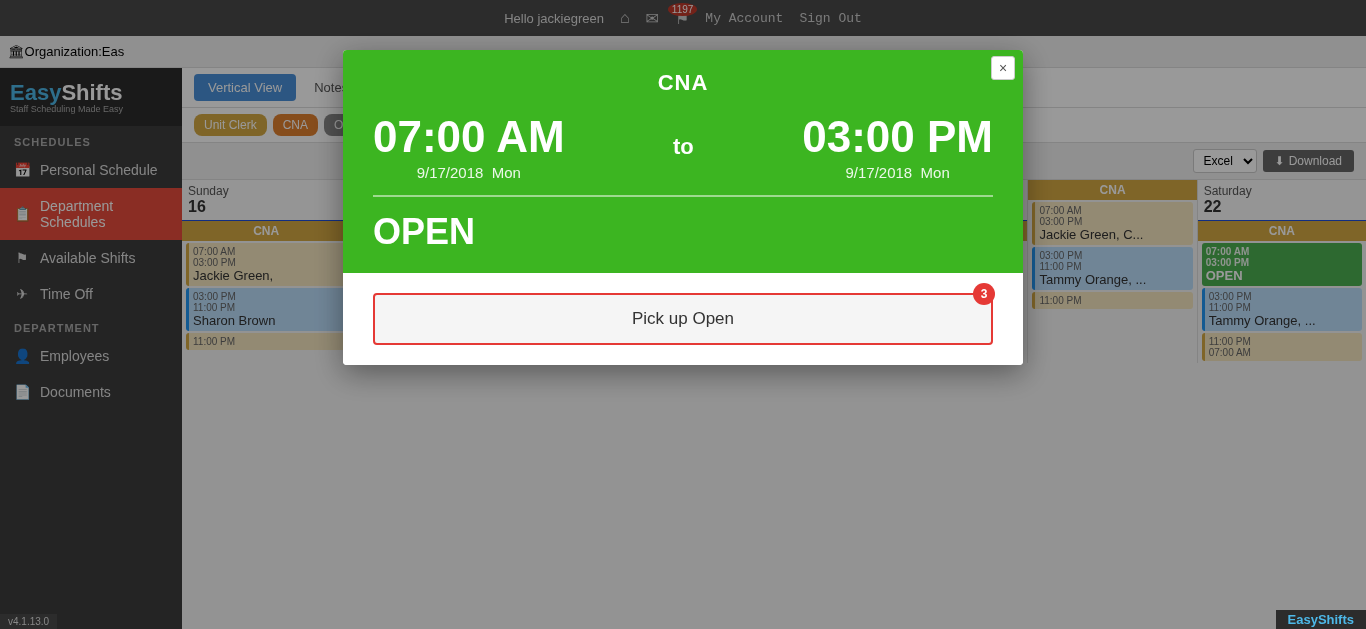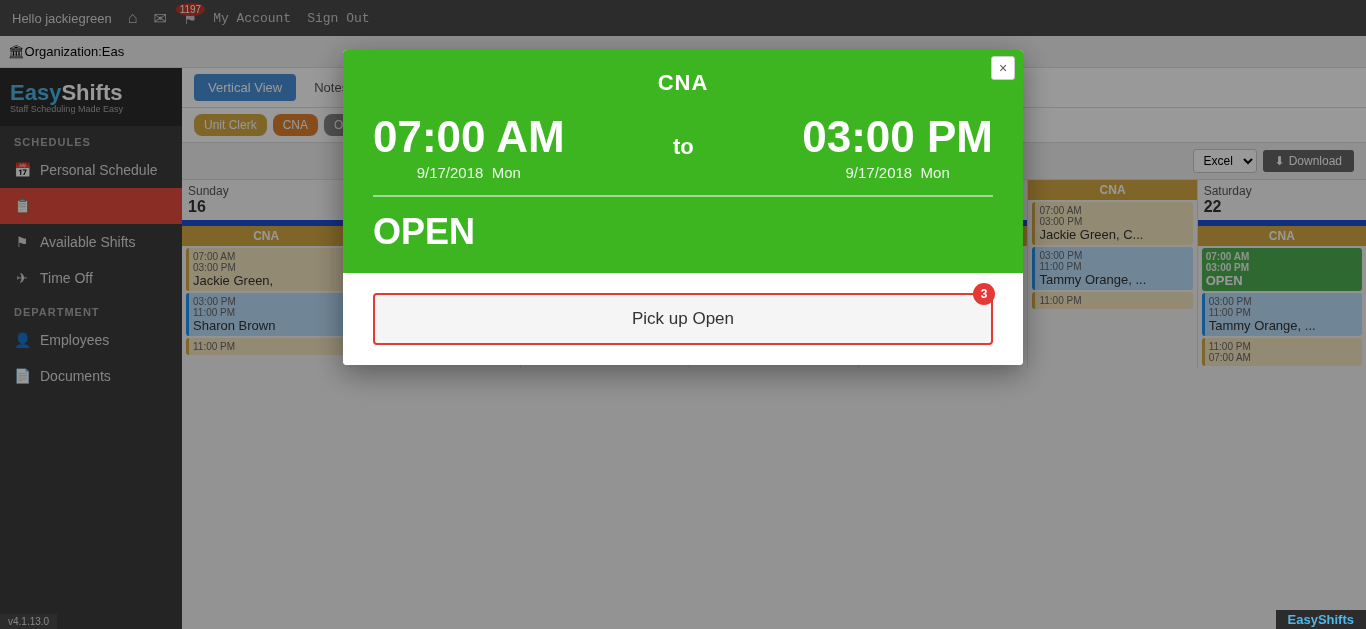--- a/index.html
+++ b/index.html
@@ -4,21 +4,21 @@
   <style>
     * { box-sizing: border-box; margin: 0; padding: 0; }
     body { font-family: Arial, sans-serif; background: #e8e8e8; display: flex; flex-direction: column; height: 629px; overflow: hidden; }
 
     
     .topbar {
       background: #4a4a4a;
       color: #ccc;
       display: flex;
       align-items: center;
-      justify-content: flex-start;
+      justify-content: center;
       padding: 0 12px;
       height: 36px;
       font-size: 13px;
       gap: 16px;
       flex-shrink: 0;
     }
     .topbar-hello { color: #ddd; }
     .topbar-icon { color: #ccc; cursor: pointer; font-size: 16px; position: relative; }
     .topbar-badge {
       background: #c0392b;
@@ -169,21 +169,21 @@
       cursor: pointer;
       display: flex;
       align-items: center;
       gap: 4px;
     }
     .day-header {
       padding: 4px 6px;
       font-size: 12px;
       color: #555;
       background: #f8f8f8;
-      border-bottom: 6px solid #1d4ed8;
+      border-bottom: 1px solid #1d4ed8;
     }
     .day-num { font-size: 16px; font-weight: bold; color: #333; }
     .dept-header {
       text-align: center;
       padding: 3px;
       font-size: 12px;
       font-weight: bold;
       color: white;
       background: #d4a843;
       margin-bottom: 2px;
@@ -373,20 +373,21 @@
     </div>
 
     <div class="sidebar-section-label">SCHEDULES</div>
 
     <div class="sidebar-item">
       <span class="sidebar-item-icon">📅</span>
       <span>Personal Schedule</span>
     </div>
     <div class="sidebar-item active">
       <span class="sidebar-item-icon">📋</span>
+      <span>Department Schedules</span>
     </div>
     <div class="sidebar-item">
       <span class="sidebar-item-icon">⚑</span>
       <span>Available Shifts</span>
     </div>
     <div class="sidebar-item">
       <span class="sidebar-item-icon">✈</span>
       <span>Time Off</span>
     </div>
 

